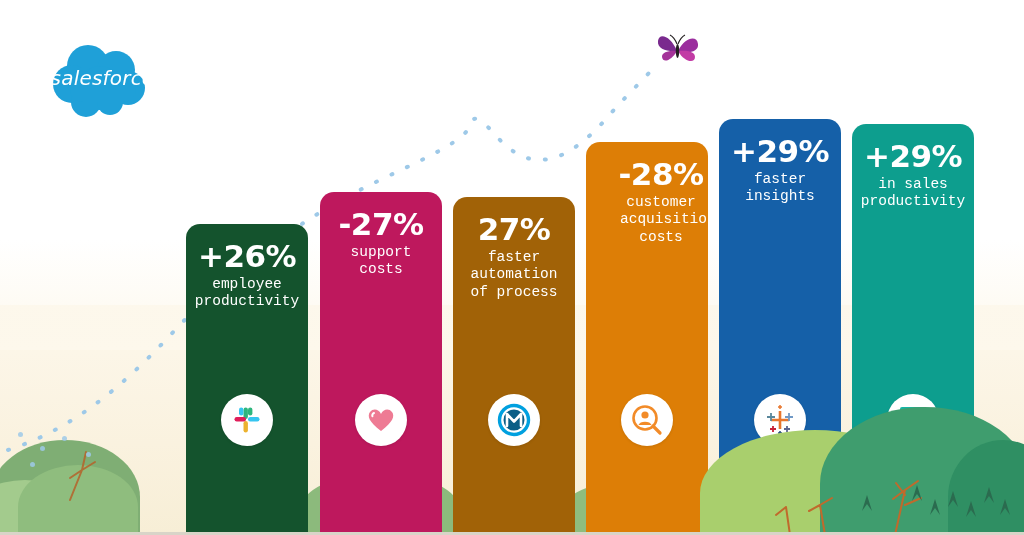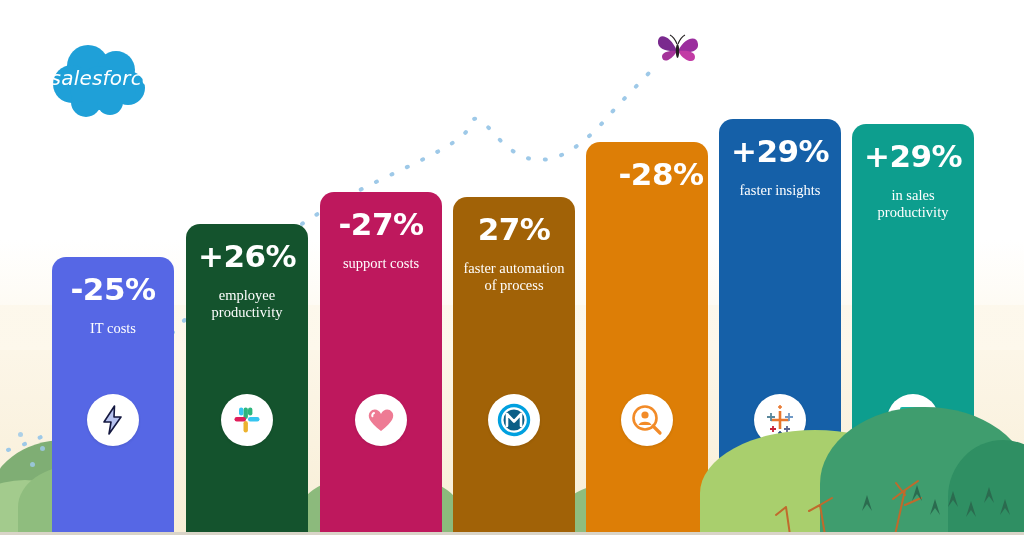--- a/index.html
+++ b/index.html
@@ -58,23 +58,23 @@
     position:absolute; bottom:3px; width:122px;
     border-radius:14px 14px 0 0;
     color:#ffffff; text-align:center;
     padding-top:16px;
   }
   .bar .stat {
     font-size:31px; font-weight:700; line-height:1.05; letter-spacing:-0.5px;
     font-family:"DejaVu Sans", sans-serif;
   }
   .bar .desc {
-    font-size:14.5px; line-height:1.22; margin-top:14px; font-weight:400;
+    font-size:14.5px; line-height:1.22; margin-top:3px; font-weight:400;
     padding:0 6px;
-    font-family:Liberation Serif, serif;
+    font-family:Liberation Mono, monospace;
   }
   .icon-badge {
     position:absolute; left:50%; transform:translateX(-50%);
     bottom:86px; width:52px; height:52px; border-radius:50%;
     background:#ffffff; display:flex; align-items:center; justify-content:center;
     box-shadow:0 1px 3px rgba(0,0,0,.10);
   }
   .front-foliage { position:absolute; left:0; bottom:0; width:1024px; height:140px; pointer-events:none; }
 </style>
 </head>
@@ -136,29 +136,20 @@
         <path d="M23 21 C29 32, 40 34, 40 27 C40 21, 31 20, 23 21 Z" fill="#C23BA5"></path>
         <ellipse cx="22.5" cy="21" rx="1.7" ry="7" fill="#231f20"></ellipse>
         <path d="M22 14 C20 9, 17 6, 15 5" stroke="#231f20" stroke-width="1.1" fill="none"></path>
         <path d="M23 14 C25 9, 28 6, 30 5" stroke="#231f20" stroke-width="1.1" fill="none"></path>
       </g>
     </svg>
   </div>
 
   <div class="bars">
 
-    <div class="bar" style="left:52px; height:275px; background:#5667E5;">
-      <div class="stat">-25%</div>
-      <div class="desc">IT costs</div>
-      <div class="icon-badge">
-        <svg width="28" height="30" viewBox="0 0 28 30">
-          <path d="M15.5 1 L5 17 L12 17 L10 29 L22 12 L15 12 Z" fill="#b7c3f0" stroke="#13173f" stroke-width="1.6" stroke-linejoin="round"></path>
-        </svg>
-      </div>
-    </div>
 
     <div class="bar" style="left:186px; height:308px; background:#14532d;">
       <div class="stat">+26%</div>
       <div class="desc">employee productivity</div>
       <div class="icon-badge">
         <svg width="28" height="28" viewBox="0 0 28 28">
           <g>
             <rect x="10.5" y="1.5" width="4.4" height="11.5" rx="2.2" fill="#2EB67D"></rect>
             <rect x="10.5" y="15" width="4.4" height="11.5" rx="2.2" fill="#ECB22E"></rect>
             <rect x="1.5" y="11" width="11.5" height="4.4" rx="2.2" fill="#E01E5A"></rect>
@@ -188,20 +179,21 @@
         <svg width="34" height="34" viewBox="0 0 34 34">
           <circle cx="17" cy="17" r="14.5" fill="none" stroke="#00A0DF" stroke-width="3.4"></circle>
           <circle cx="17" cy="17" r="10.5" fill="#0b5e86"></circle>
           <path d="M10 23 L10 11 L17 18.5 L24 11 L24 23" fill="none" stroke="#ffffff" stroke-width="2.6" stroke-linejoin="round" stroke-linecap="round"></path>
         </svg>
       </div>
     </div>
 
     <div class="bar" style="left:586px; height:390px; background:#DD7E06;padding-left:28px;">
       <div class="stat">-28%</div>
+      <div class="desc">customer acquisition costs</div>
       <div class="icon-badge">
         <svg width="32" height="32" viewBox="0 0 32 32">
           <circle cx="14" cy="14" r="11.5" fill="none" stroke="#F28B28" stroke-width="2.6"></circle>
           <circle cx="14" cy="11" r="3.6" fill="#F28B28"></circle>
           <path d="M7.5 21 C8.5 16.5, 19.5 16.5, 20.5 21 Z" fill="#F28B28"></path>
           <line x1="22" y1="22" x2="29" y2="29" stroke="#F28B28" stroke-width="3.2" stroke-linecap="round"></line>
         </svg>
       </div>
     </div>
 

